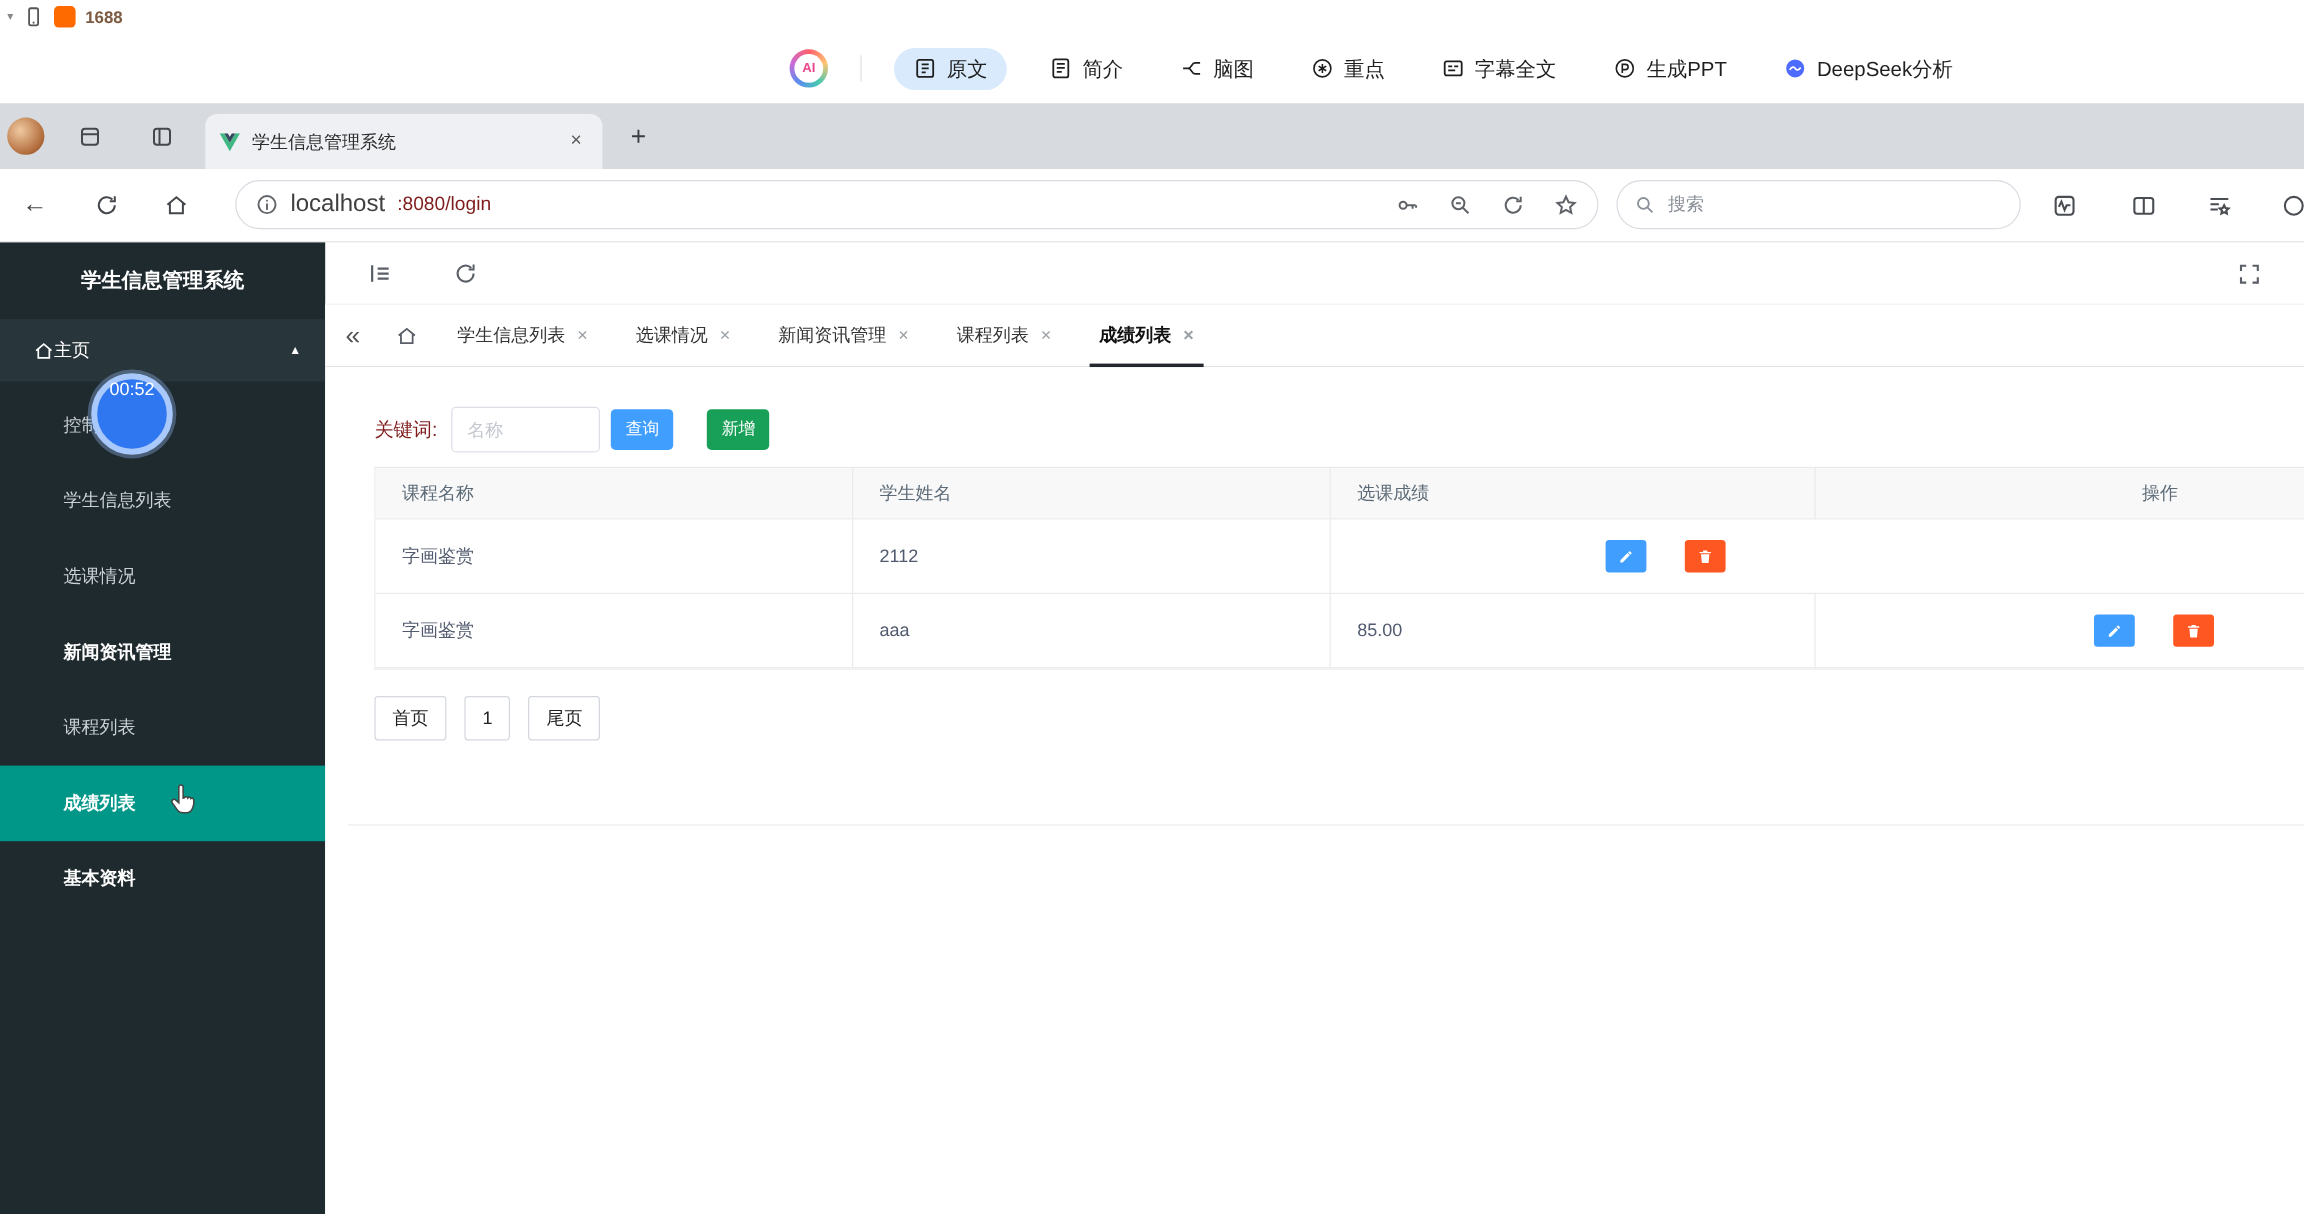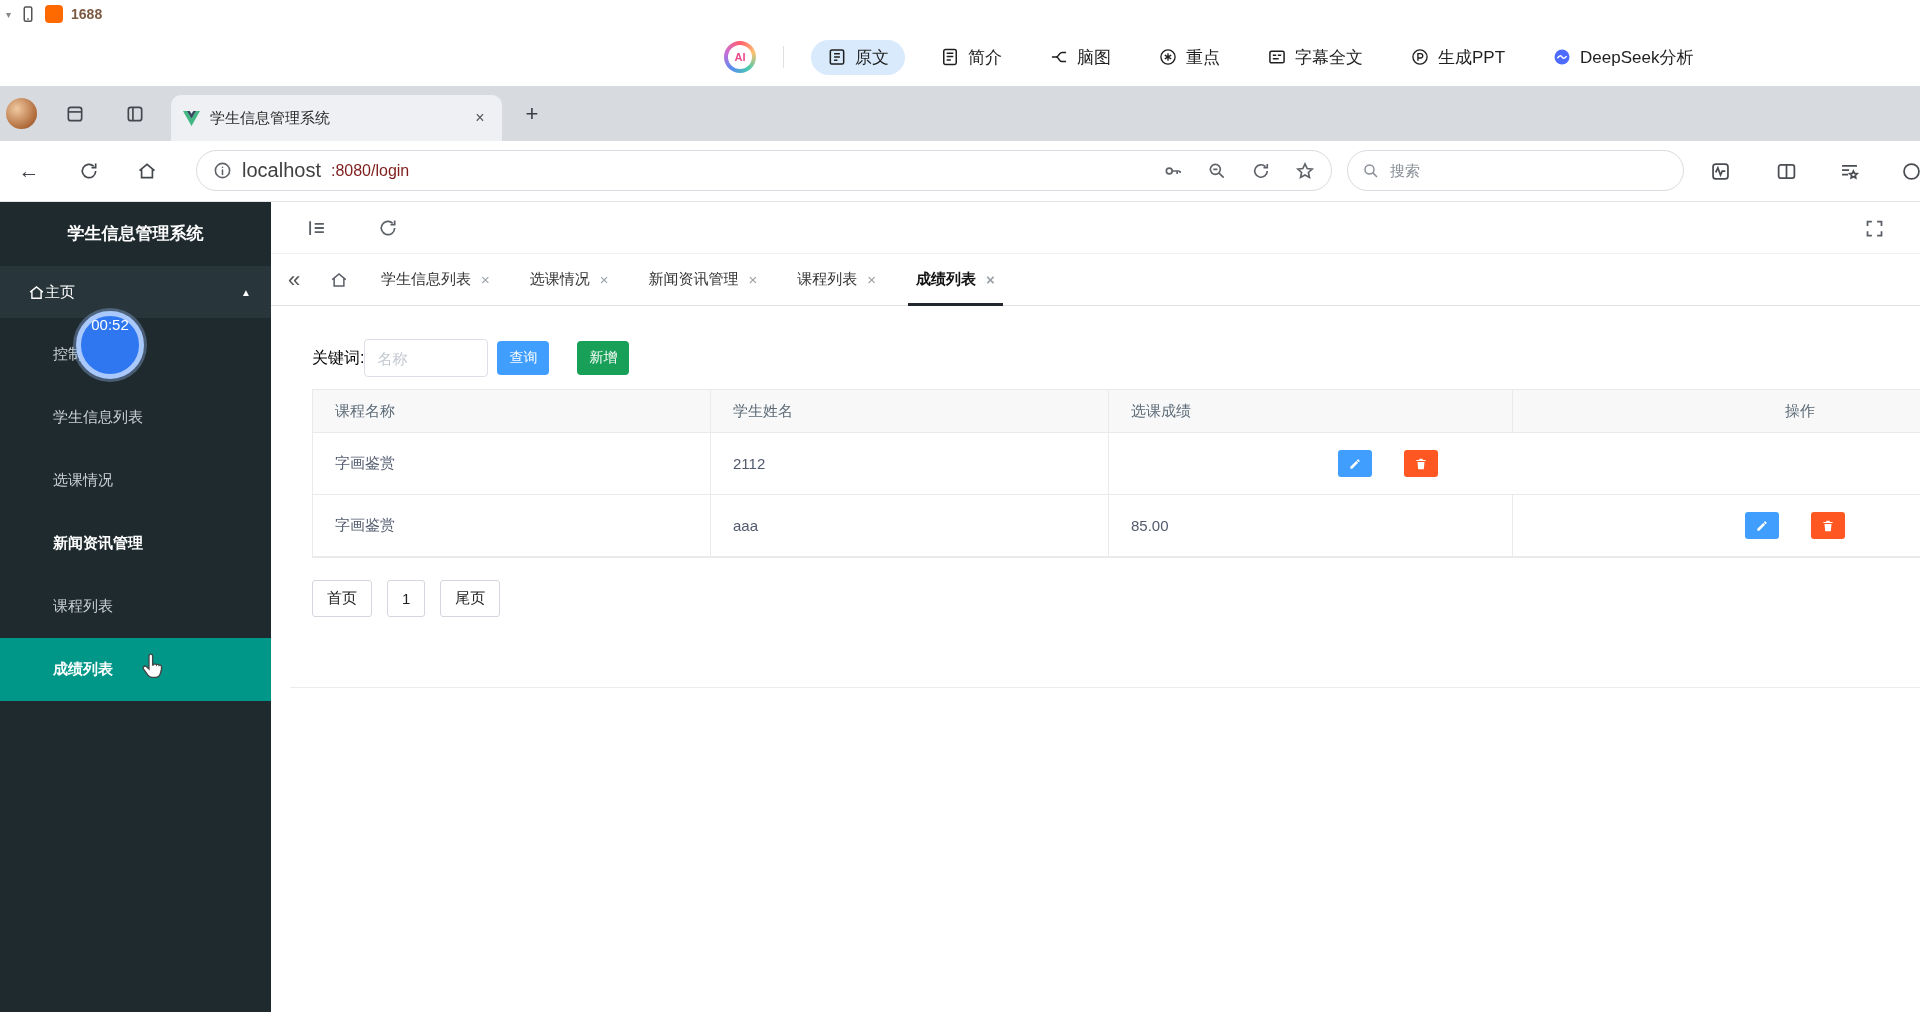--- a/index.html
+++ b/index.html
@@ -6,21 +6,21 @@
   body{background:#fff;font-family:"Liberation Sans","DejaVu Sans",sans-serif}
   .screen{position:relative;width:1920px;height:1012px;background:#fff;overflow:hidden;color:#222}
   svg{display:block}
 
   
   .topband{position:absolute;left:0;top:0;width:100%;height:86px;background:#fff}
   .minibar{position:absolute;left:6px;top:4px;display:flex;align-items:center;gap:8px}
   .minibar .caret{font-size:10px;color:#888}
   .logo1688{width:18px;height:18px;border-radius:4px;background:#ff6a00}
   .m1688{font-size:14px;font-weight:bold;color:#7c5a42}
-  .ai-toolbar{position:absolute;left:724px;top:38px;height:38px;display:flex;align-items:center;gap:23px}
+  .ai-toolbar{position:absolute;left:658px;top:38px;height:38px;display:flex;align-items:center;gap:23px}
   .ai-badge{width:32px;height:32px;border-radius:50%;background:conic-gradient(#ff5f6d,#ffc371,#47c9af,#5b8def,#c86dd7,#ff5f6d);display:flex;align-items:center;justify-content:center;flex:none;cursor:pointer}
   .ai-badge .inner{width:24px;height:24px;border-radius:50%;background:#fff;display:flex;align-items:center;justify-content:center;font-size:11px;font-weight:bold;color:#e9488b}
   .vdiv{width:1px;height:22px;background:#e0e0e0;margin:0 4px}
   .tool-item{display:flex;align-items:center;gap:8px;padding:6px 12px;font-size:17px;color:#1f1f1f;border-radius:18px;cursor:pointer;white-space:nowrap}
   .tool-item.active{background:#d8eafc;padding:6px 16px}
 
   
   .tabstrip{position:absolute;top:86px;left:0;width:100%;height:55px;background:#d7dbe0}
   .avatar{position:absolute;left:6px;top:12px;width:31px;height:31px;border-radius:50%;background:radial-gradient(circle at 35% 35%,#f0c9a0,#b06a3a 70%,#6d3d1e);cursor:pointer}
   .strip-icon{position:absolute;top:15px;width:26px;height:26px;display:flex;align-items:center;justify-content:center;color:#44474c;cursor:pointer}
@@ -60,21 +60,21 @@
   .tag-ctrl{width:46px;height:100%;display:flex;align-items:center;justify-content:center;color:#555;font-size:22px;cursor:pointer}
   .tag-home{width:44px;height:100%;display:flex;align-items:center;justify-content:center;cursor:pointer;color:#5a5e66}
   .tag{height:100%;display:flex;align-items:center;gap:10px;padding:0 20px;font-size:15px;color:#333;position:relative;cursor:pointer;white-space:nowrap}
   .tag .x{font-size:15px;color:#9aa0a6;cursor:pointer}
   .tag.active{font-weight:bold;color:#111}
   .tag.active::after{content:"";position:absolute;left:12px;right:12px;bottom:-1px;height:3px;background:#23272e}
 
   
   .content{position:absolute;left:271px;top:306px;right:0;bottom:0;background:#fff}
   .filter{position:absolute;left:41px;top:33px;display:flex;align-items:center}
-  .kw-label{font-size:16px;color:#000000;}
+  .kw-label{font-size:16px;color:#7f1d1d;margin-right:12px}
   .kw-input{width:124px;height:38px;border:1px solid #dcdfe6;border-radius:4px;padding:0 12px;font-size:15px;color:#333;outline:none}
   .kw-input::placeholder{color:#c3c7cf}
   .btn{height:34px;padding:0 12px;border:none;border-radius:4px;color:#fff;font-size:14px;cursor:pointer}
   .btn.search{background:#409eff;margin-left:9px}
   .btn.add{background:#18a058;margin-left:28px}
 
   .table{position:absolute;left:41px;top:83px;right:0;border:1px solid #e8eaec;border-right:none}
   .trow{display:grid;grid-template-columns:398px 398px 404px 1fr}
   .thead{height:43px;background:#f8f8f9;color:#5c6b77;font-size:15px;border-bottom:1px solid #e8eaec}
   .tbody-row{height:62px;background:#fff;color:#515a6e;font-size:15px;border-bottom:1px solid #e8eaec}
@@ -318,20 +318,23 @@
           <span>选课情况</span>
         </div>
       <div class="menu-item bold">
           <span>新闻资讯管理</span>
         </div>
       <div class="menu-item">
           <span>课程列表</span>
         </div>
       <div class="menu-item active">
           <span>成绩列表</span>
+        </div>
+      <div class="menu-item bold">
+          <span>基本资料</span>
         </div>
     </div>
   </div>
 
   <div class="hdr-icon" style="left:303px">
     <svg width="22" height="22" viewBox="0 0 24 24" fill="none" stroke="#5a5e66" stroke-width="2">
         <path d="M4.5 4.5v15M9.5 7.5h10M9.5 12h10M9.5 16.5h10"></path>
       </svg>
   </div>
   <div class="hdr-icon" style="left:374px">

